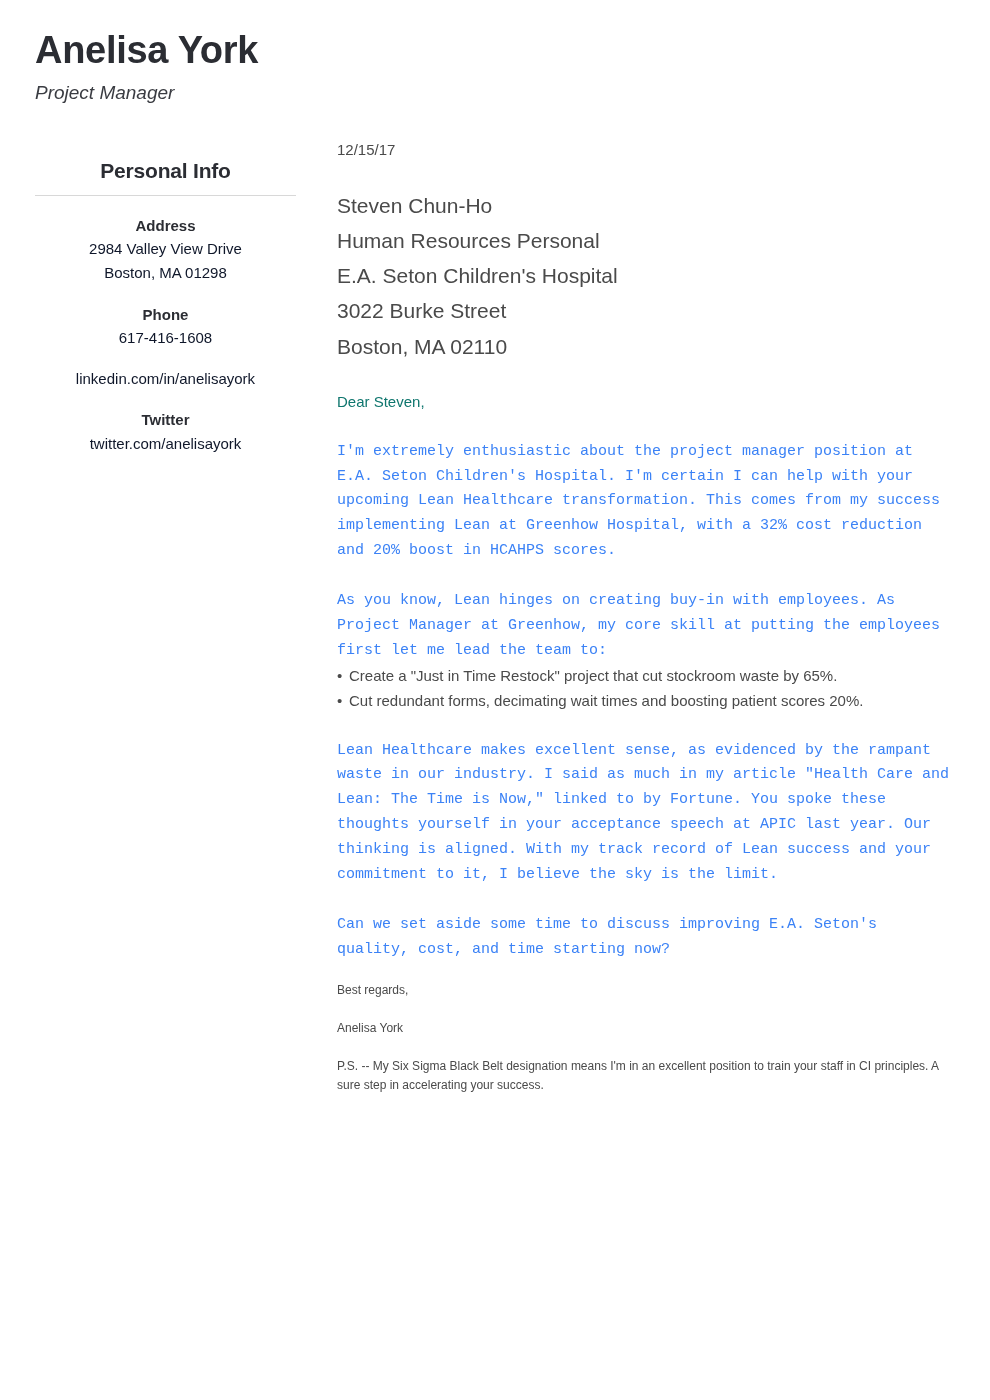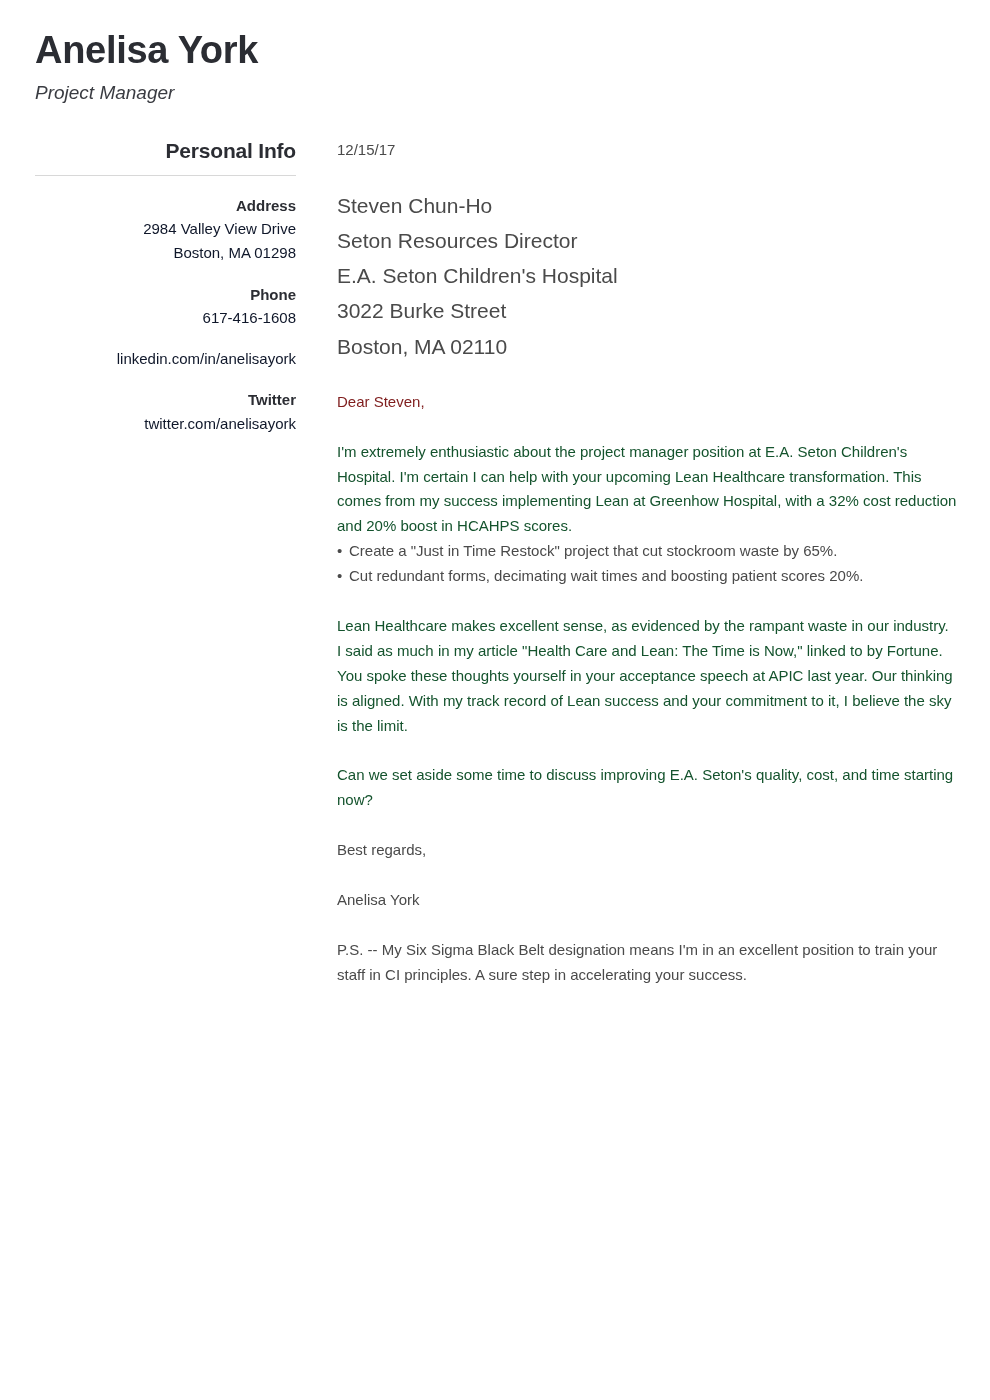--- a/index.html
+++ b/index.html
@@ -47,21 +47,22 @@
   
   .columns {
     display: flex;
     align-items: flex-start;
     margin-top: 33px;
   }
   .sidebar {
     width: 261px;
     margin-left: 35px;
     flex: 0 0 261px;
-    text-align: right;
+    text-align: center;
+    margin-top: 20px;
   }
   .letter {
     margin-left: 41px;
     width: 620px;
     flex: 0 0 620px;
   }
 
   
   .section-title {
     font-size: 21px;
@@ -106,30 +107,31 @@
   .recipient {
     margin-top: 26px;
   }
   .recipient-line {
     font-size: 21px;
     color: #4a4a4a;
     line-height: 1.68;
   }
   .salutation {
     font-size: 15px;
-    color: #7f1d1d;
+    color: #0f766e;
     line-height: 1.65;
     margin: 26px 0 0 0;
   }
   .body-para {
     font-size: 15px;
-    color: #14532d;
+    color: #3b82f6;
     line-height: 1.66;
     margin: 25px 0 0 0;
     text-align: left;
+    font-family: Liberation Mono, monospace;
   }
   .bullet-list {
     list-style: none;
     margin: 0;
     padding: 0;
   }
   .bullet-item {
     font-size: 15px;
     color: #4a4a4a;
     line-height: 1.66;
@@ -137,24 +139,24 @@
     padding-left: 12px;
   }
   .bullet-item::before {
     content: "\2022";
     position: absolute;
     left: 0;
     top: 0;
     color: #4a4a4a;
   }
   .closing-para {
-    font-size: 15px;
+    font-size: 12px;
     color: #4a4a4a;
     line-height: 1.66;
-    margin: 25px 0 0 0;
+    margin: 18px 0 0 0;
   }
 </style>
 </head>
 <body>
 
 <div class="page">
 
   <div class="header">
     <h1 class="name">Anelisa York</h1>
     <div class="job-title">Project Manager</div>
@@ -191,30 +193,31 @@
 
       </div>
     </aside>
 
     <main class="letter">
 
       <div class="letter-date">12/15/17</div>
 
       <div class="recipient">
         <div class="recipient-line">Steven Chun-Ho</div>
-        <div class="recipient-line">Seton Resources Director</div>
+        <div class="recipient-line">Human Resources Personal</div>
         <div class="recipient-line">E.A. Seton Children's Hospital</div>
         <div class="recipient-line">3022 Burke Street</div>
         <div class="recipient-line">Boston, MA 02110</div>
       </div>
 
       <p class="salutation">Dear Steven,</p>
 
       <p class="body-para">I'm extremely enthusiastic about the project manager position at E.A. Seton Children's Hospital. I'm certain I can help with your upcoming Lean Healthcare transformation. This comes from my success implementing Lean at Greenhow Hospital, with a 32% cost reduction and 20% boost in HCAHPS scores.</p>
 
+      <p class="body-para">As you know, Lean hinges on creating buy-in with employees. As Project Manager at Greenhow, my core skill at putting the employees first let me lead the team to:</p>
 
       <ul class="bullet-list">
         <li class="bullet-item">Create a "Just in Time Restock" project that cut stockroom waste by 65%.</li>
         <li class="bullet-item">Cut redundant forms, decimating wait times and boosting patient scores 20%.</li>
       </ul>
 
       <p class="body-para">Lean Healthcare makes excellent sense, as evidenced by the rampant waste in our industry. I said as much in my article "Health Care and Lean: The Time is Now," linked to by Fortune. You spoke these thoughts yourself in your acceptance speech at APIC last year. Our thinking is aligned. With my track record of Lean success and your commitment to it, I believe the sky is the limit.</p>
 
       <p class="body-para">Can we set aside some time to discuss improving E.A. Seton's quality, cost, and time starting now?</p>
 

